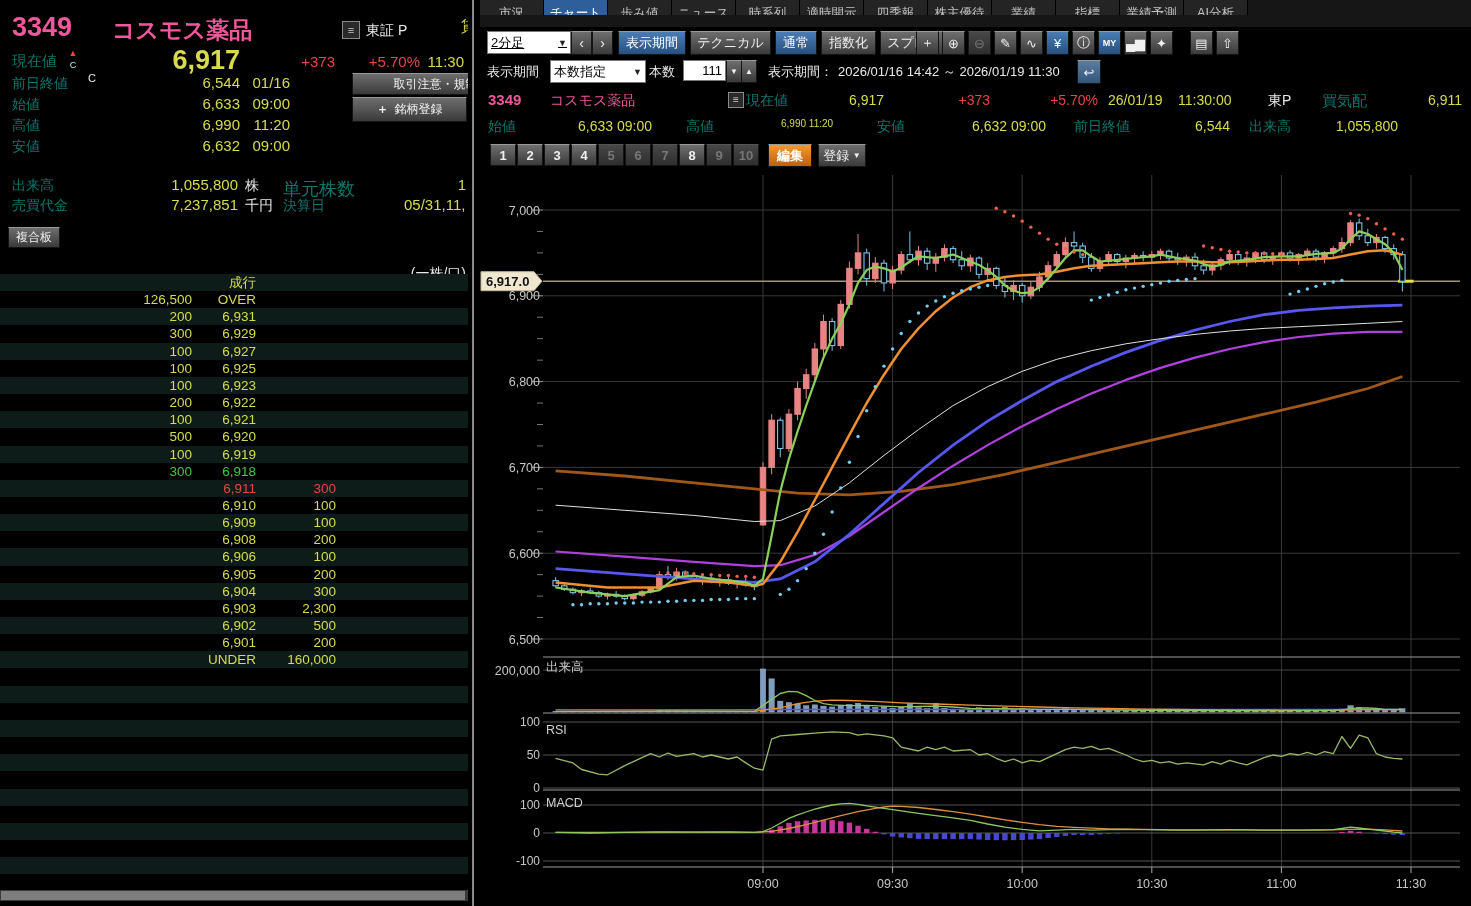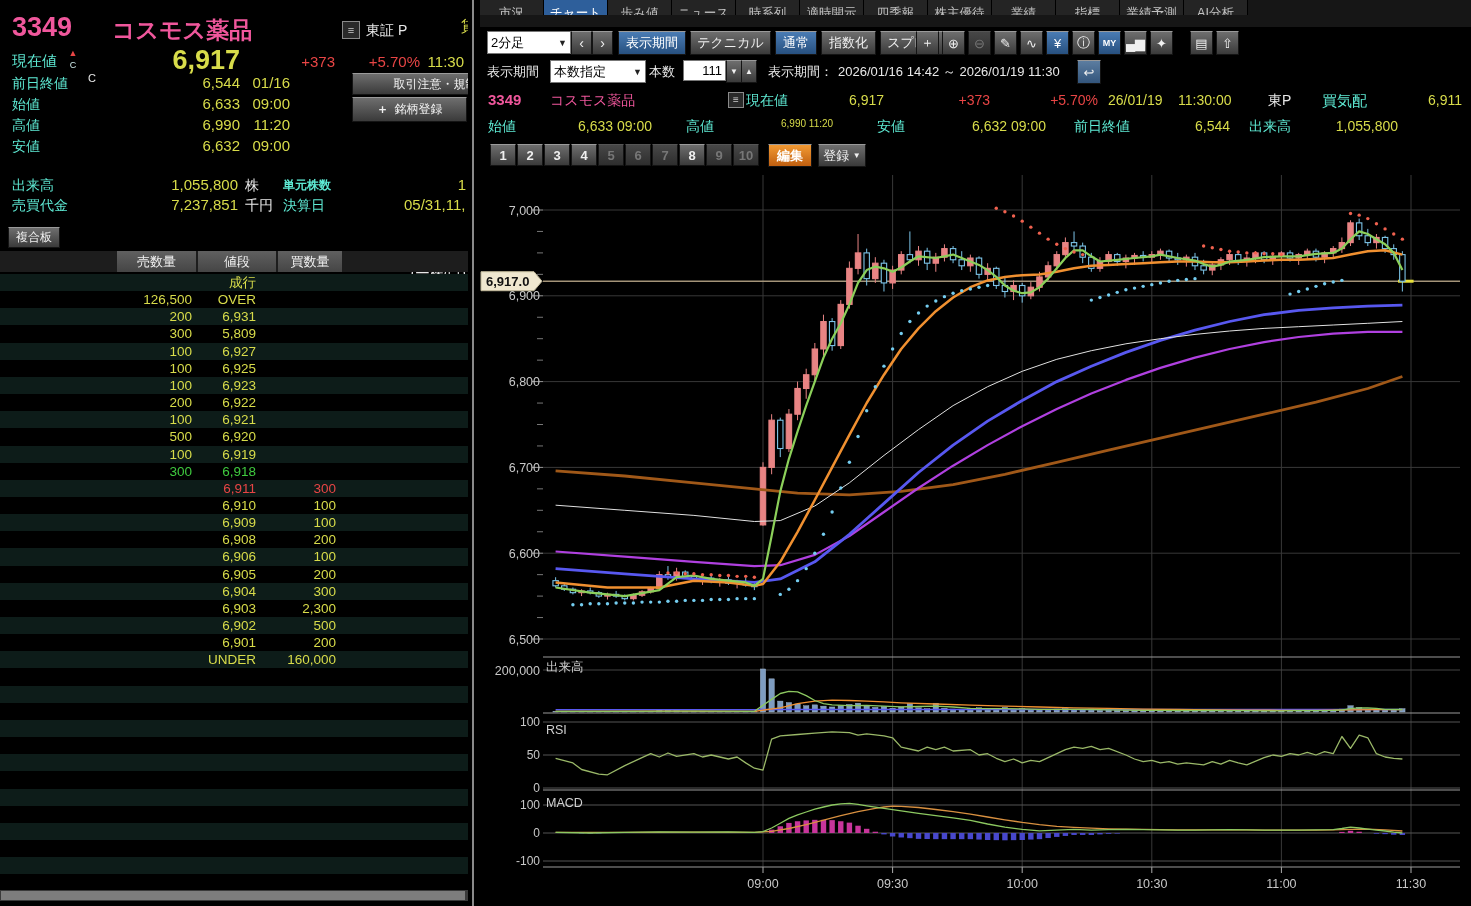--- a/index.html
+++ b/index.html
@@ -1,18 +1,18 @@
 <!DOCTYPE html>
 <html><head>
 <meta charset="utf-8">
 <style>
   html,body{margin:0;padding:0;background:#000;width:1471px;height:906px;overflow:hidden;
     font-family:"Liberation Sans",sans-serif;-webkit-font-smoothing:antialiased;}
   .abs{position:absolute;}
-  .cy{color:#5eead4;} .yl{color:#d8dc4a;} .wt{color:#e8e8e8;} .rd{color:#e84545;}
+  .cy{color:#0f766e;} .yl{color:#d8dc4a;} .wt{color:#e8e8e8;} .rd{color:#e84545;}
   .pk{color:#f0579c;} .gn{color:#3fca3f;}
   .ra{text-align:right;}
   #left-panel{position:absolute;left:0;top:0;width:468px;height:906px;background:#000;}
   #divider{position:absolute;left:468px;top:0;width:12px;height:906px;background:#000;}
   #divider .dline{position:absolute;left:4px;top:0;width:2px;height:906px;background:#8a8a8a;}
   #right-panel{position:absolute;left:480px;top:0;width:991px;height:906px;background:#000;}
   .gbtn{background:linear-gradient(#6e6e6e,#3a3a3a);border:1px solid #141414;border-top:1px solid #9a9a9a;
     color:#f0f0f0;font-size:12px;display:flex;align-items:center;justify-content:center;cursor:pointer;}
   .bluebtn{background:linear-gradient(#4a7cb4,#27507f)!important;color:#fff!important;}
   .orangebtn{background:linear-gradient(#f29a33,#c05f10)!important;color:#fff!important;font-weight:bold;}
@@ -75,52 +75,47 @@
 
   <div class="abs gbtn" style="left:352px;top:73px;width:113px;height:20px;padding-left:26px;">取引注意・規制</div>
   <div class="abs gbtn" style="left:352px;top:97px;width:113px;height:23px;">
       <span style="font-weight:bold;margin-right:6px;">＋</span>
       <span>銘柄登録</span>
     </div>
 
   <div class="abs cy" style="left:12px;top:177px;font-size:14px;">出来高</div>
   <div class="abs yl ra" style="left:130px;top:176px;width:108px;font-size:15px;">1,055,800</div>
   <div class="abs wt" style="left:245px;top:177px;font-size:14px;">株</div>
-  <div class="abs cy" style="left:283px;top:177px;font-size:12px;font-weight:bold;">単元株数</div>
+  <div class="abs cy" style="left:283px;top:177px;font-size:18px;">単元株数</div>
   <div class="abs yl ra" style="left:440px;top:176px;width:26px;font-size:15px;">1</div>
 
   <div class="abs cy" style="left:12px;top:197px;font-size:14px;">売買代金</div>
   <div class="abs yl ra" style="left:130px;top:196px;width:108px;font-size:15px;">7,237,851</div>
   <div class="abs wt" style="left:245px;top:197px;font-size:14px;">千円</div>
   <div class="abs cy" style="left:283px;top:197px;font-size:14px;">決算日</div>
   <div class="abs yl" style="left:404px;top:196px;width:64px;font-size:15px;overflow:hidden;white-space:nowrap;">05/31,11,</div>
 
   <div class="abs gbtn" style="left:8px;top:227px;width:50px;height:19px;">複合板</div>
   <div class="abs wt ra" style="left:398px;top:229px;width:68px;font-size:14px;margin-top:36px;">(一株/口)</div>
 
-  <div id="board-header">
-    <div class="hcell" style="left:117px;width:79px;">売数量</div>
-    <div class="hcell" style="left:198px;width:78px;">値段</div>
-    <div class="hcell" style="left:278px;width:64px;">買数量</div>
-  </div>
   <div id="board">
       <div class="brow" style="top: 274px; background: rgb(13, 28, 25);">
         <span class="bc2 yl">成行</span>
       </div>
       <div class="brow" style="top: 291.15px; background: rgb(0, 0, 0);">
         <span class="bc1 yl">126,500</span>
         <span class="bc2 yl">OVER</span>
       </div>
       <div class="brow" style="top: 308.3px; background: rgb(13, 28, 25);">
         <span class="bc1 yl">200</span>
         <span class="bc2 yl">6,931</span>
       </div>
       <div class="brow" style="top: 325.45px; background: rgb(0, 0, 0);">
         <span class="bc1 yl">300</span>
-        <span class="bc2 yl">5,809</span>
+        <span class="bc2 yl">6,929</span>
       </div>
       <div class="brow" style="top: 342.6px; background: rgb(13, 28, 25);">
         <span class="bc1 yl">100</span>
         <span class="bc2 yl">6,927</span>
       </div>
       <div class="brow" style="top: 359.75px; background: rgb(0, 0, 0);">
         <span class="bc1 yl">100</span>
         <span class="bc2 yl">6,925</span>
       </div>
       <div class="brow" style="top: 376.9px; background: rgb(13, 28, 25);">
@@ -224,21 +219,21 @@
       <div class="tab">適時開示</div>
       <div class="tab">四季報</div>
       <div class="tab">株主優待</div>
       <div class="tab">業績</div>
       <div class="tab">指標</div>
       <div class="tab">業績予測</div>
       <div class="tab">AI分析</div>
     </div>
 
   <div class="abs" style="left:0;top:28px;width:991px;height:28px;">
-    <div class="abs sel" style="left:7px;top:3px;width:76px;height:21px;">
+    <div class="abs sel" style="left:7px;top:3px;width:76px;height:21px;text-decoration:underline;">
       <span>2分足</span>
         <span class="arr">▼</span>
     </div>
     <div class="abs gbtn" style="left:91px;top:3px;width:19px;height:22px;font-size:14px;">‹</div>
     <div class="abs gbtn" style="left:112px;top:3px;width:19px;height:22px;font-size:14px;">›</div>
     <div id="tb-buttons">
         <div class="abs gbtn bluebtn" style="left: 138px; top: 3px; width: 66px; height: 22px; font-size: 13px;">表示期間</div>
         <div class="abs gbtn" style="left: 210px; top: 3px; width: 79px; height: 22px; font-size: 13px;">テクニカル</div>
         <div class="abs gbtn bluebtn" style="left: 295px; top: 3px; width: 40px; height: 22px; font-size: 13px;">通常</div>
         <div class="abs gbtn" style="left: 341px; top: 3px; width: 53px; height: 22px; font-size: 13px;">指数化</div>

